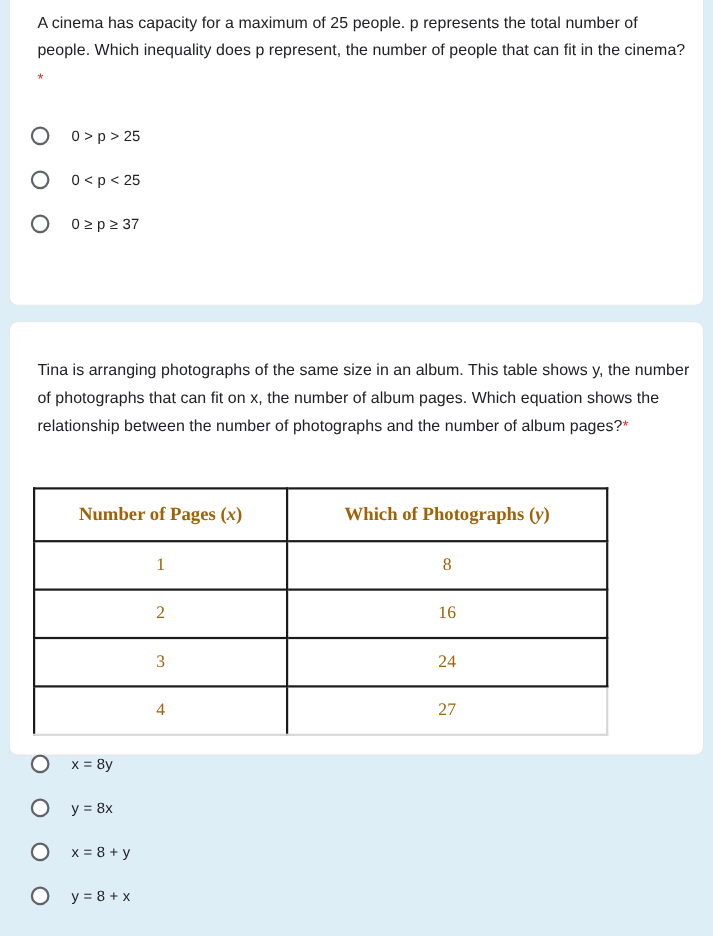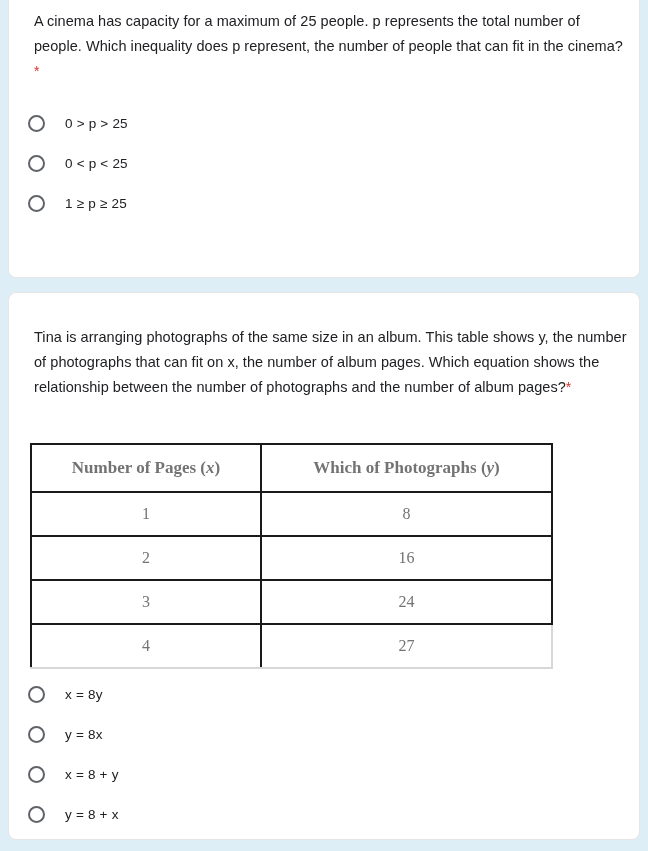--- a/index.html
+++ b/index.html
@@ -30,21 +30,21 @@
   }
   #card-1 {
     top: -14px;
     height: 292px;
     border-top-left-radius: 0;
     border-top-right-radius: 0;
     border-top: none;
   }
   #card-2 {
     top: 292px;
-    height: 548px;
+    height: 395px;
   }
   .q-text {
     position: absolute;
     left: 25px;
     width: 594px;
     font-size: 14.5px;
     line-height: 25px;
     color: #202124;
     letter-spacing: 0.05px;
   }
@@ -92,21 +92,21 @@
   table.data-table {
     border-collapse: collapse;
     width: 521px;
     font-family: "Liberation Serif", serif;
     table-layout: fixed;
   }
   table.data-table th,
   table.data-table td {
     border: 2px solid #1a1a1a;
     text-align: center;
-    color: #737373;
+    color: #a16207;
   }
   table.data-table th {
     height: 44px;
     font-size: 17px;
     font-weight: bold;
   }
   table.data-table td {
     height: 40px;
     font-size: 16px;
     font-weight: normal;
@@ -137,21 +137,21 @@
       <div class="option">
         <span class="radio"></span>
         <span class="option-label">0 &gt; p &gt; 25</span>
       </div>
       <div class="option">
         <span class="radio"></span>
         <span class="option-label">0 &lt; p &lt; 25</span>
       </div>
       <div class="option">
         <span class="radio"></span>
-        <span class="option-label">1 ≥ p ≥ 25</span>
+        <span class="option-label">0 ≥ p ≥ 37</span>
       </div>
     </div>
   </div>
 
   <div class="card" id="card-2">
     <div class="q-text" id="q2-text">
       <span>Tina is arranging photographs of the same size in an album. This table shows y, the number of photographs that can fit on x, the number of album pages. Which equation shows the relationship between the number of photographs and the number of album pages?</span><span class="req">*</span>
     </div>
 
     <div class="tbl-wrap">

